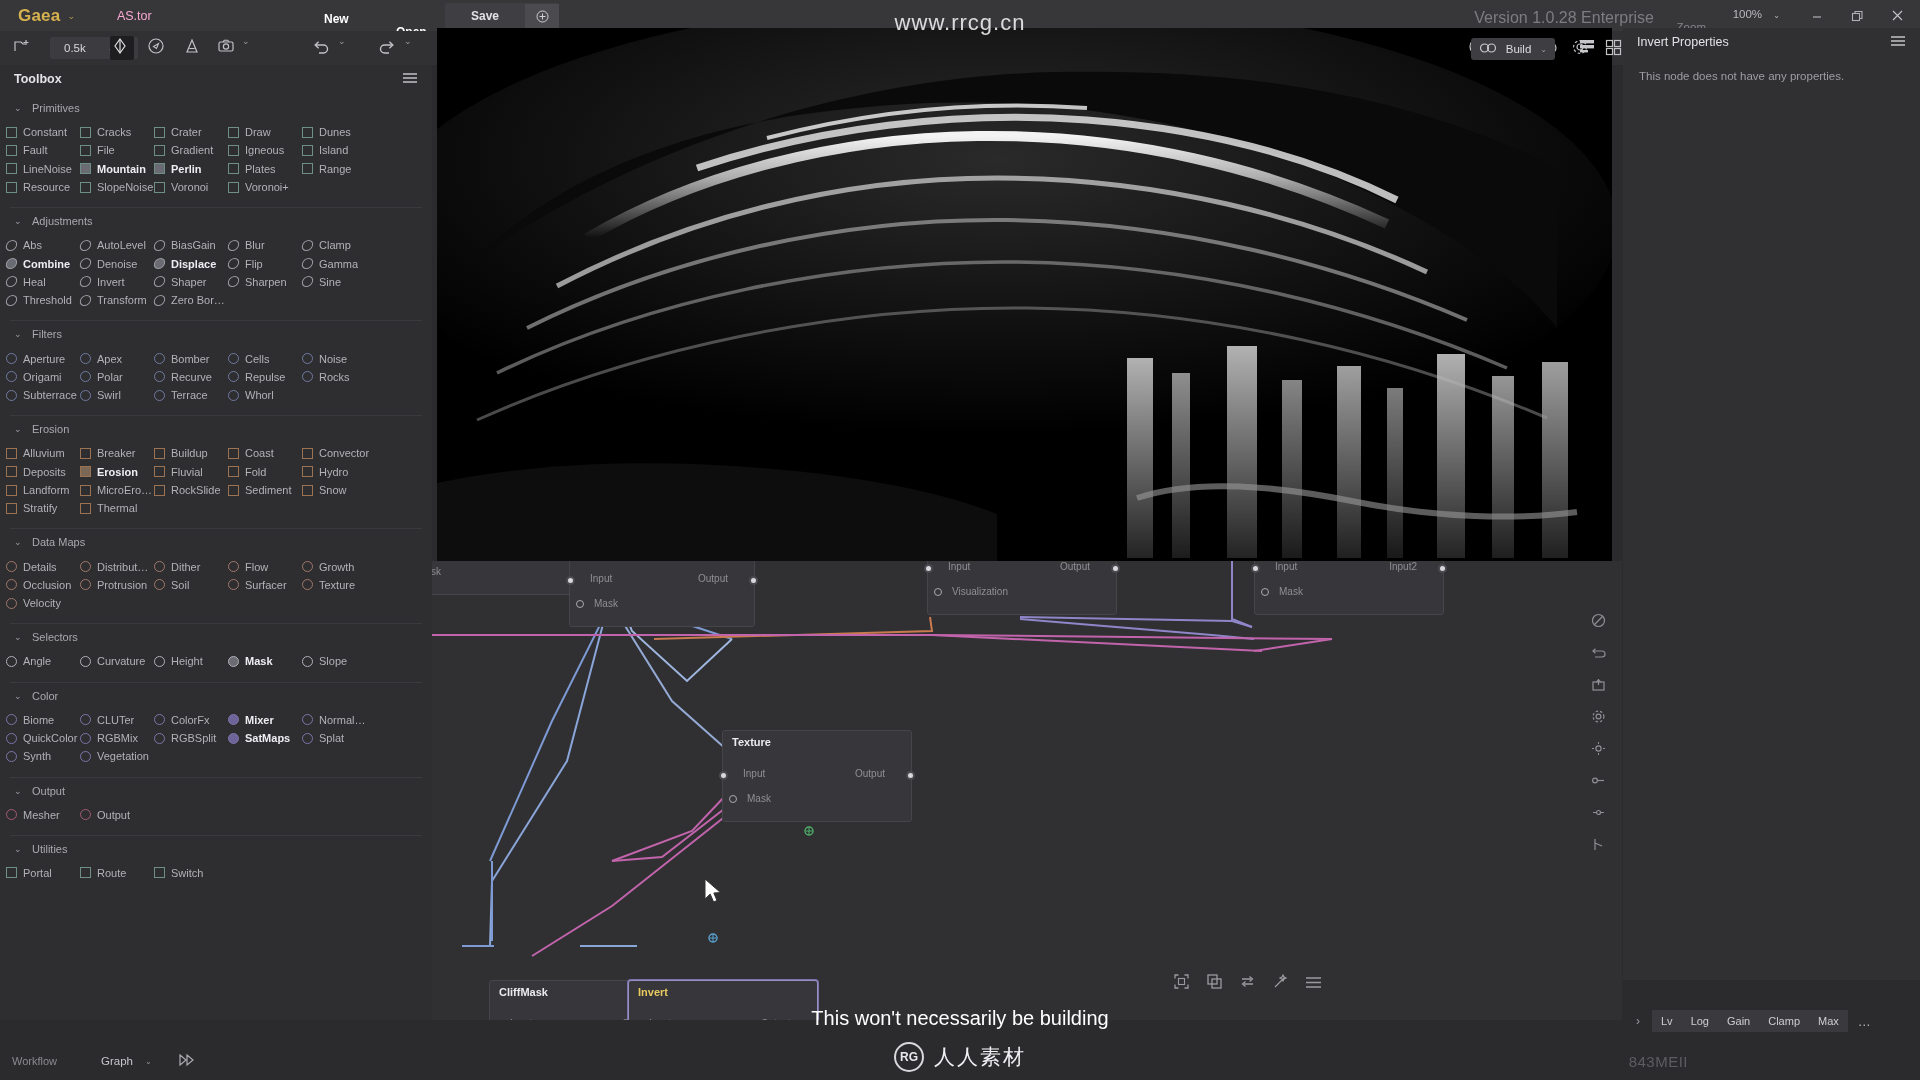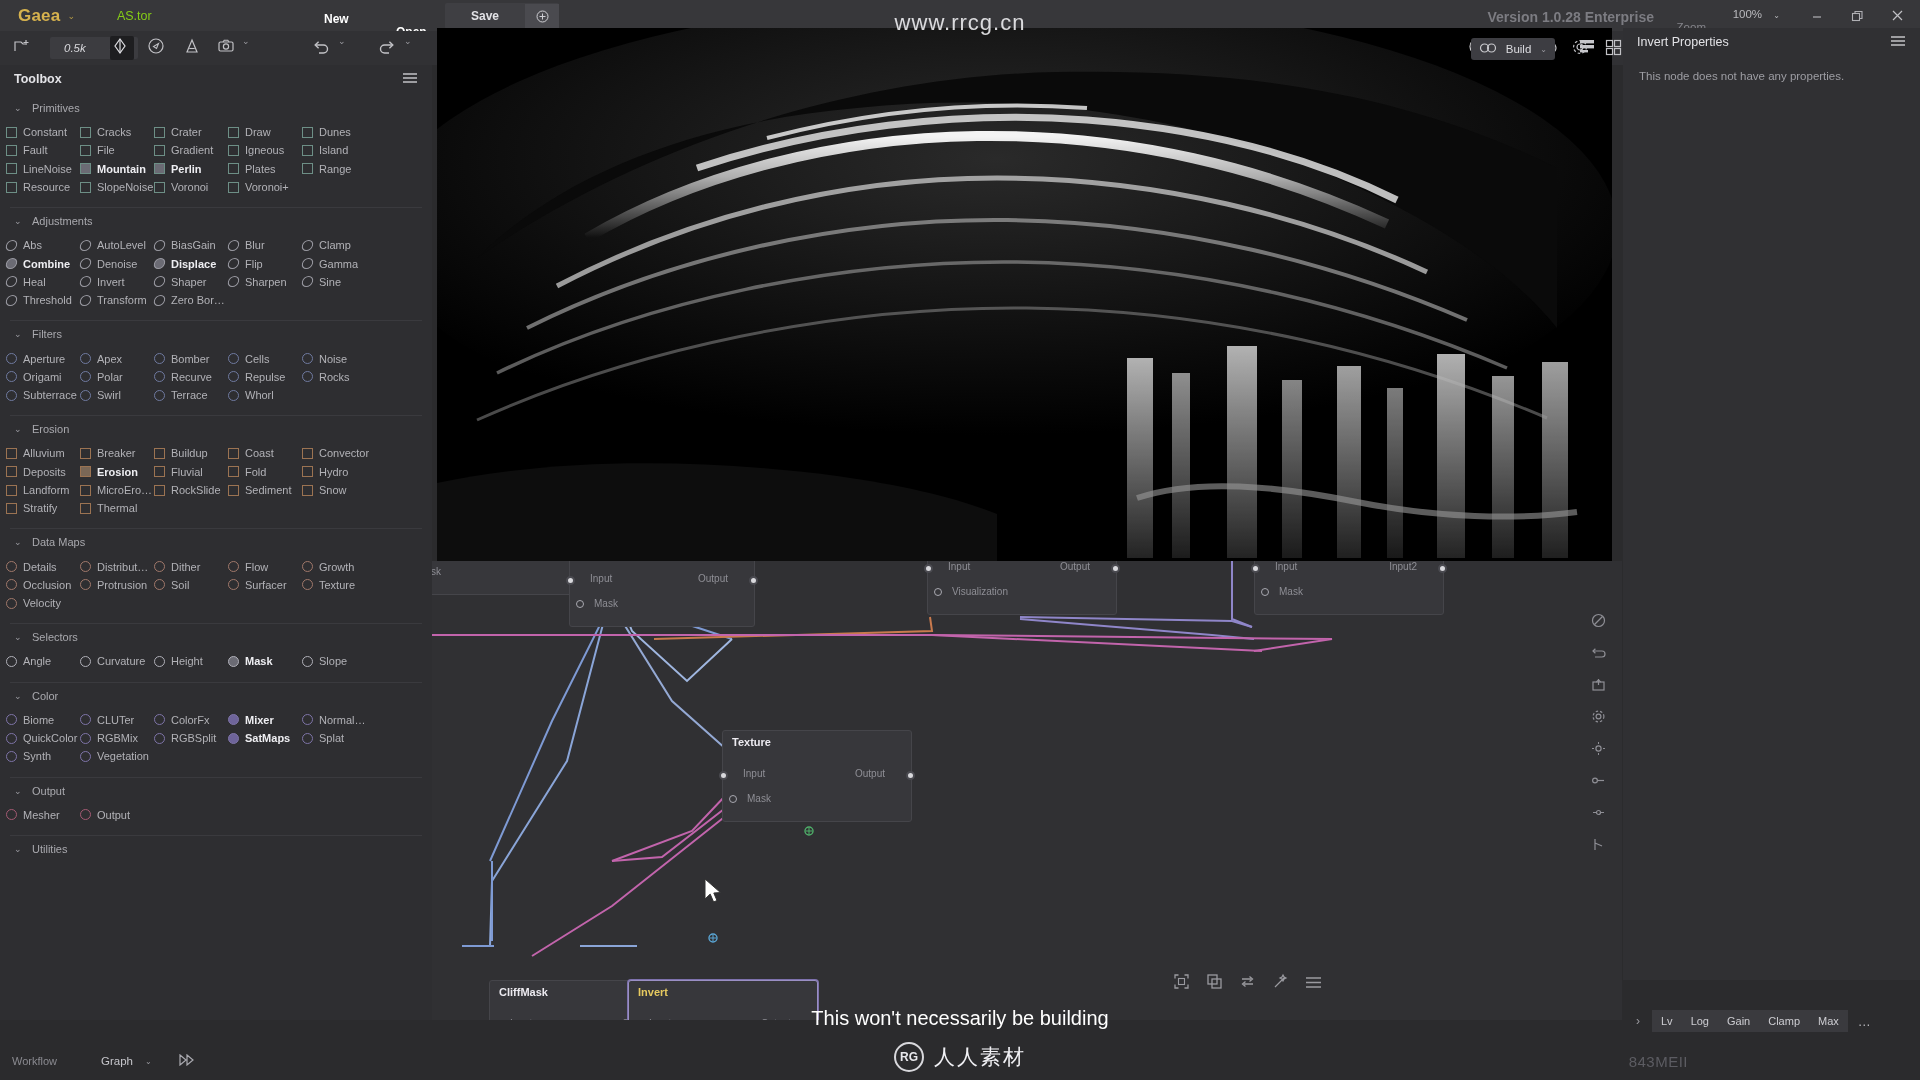--- a/index.html
+++ b/index.html
@@ -13,42 +13,42 @@
   #app { position: relative; width: 1920px; height: 1080px; }
 
   
   .titlebar {
     position: absolute; left: 0; top: 0; width: 1920px; height: 31px;
     background: #37373a; display: flex; align-items: center;
   }
   .brand { margin-left: 18px; font-size: 17px; color: #d6b24e; font-weight: bold; letter-spacing:.2px;}
   .brand-caret { margin-left: 7px; font-size: 9px; color: #b59a45; }
   .doc-tab {
-    margin-left: 30px; font-size: 12.5px; color: #84cc16; padding: 7px 12px;
+    margin-left: 30px; font-size: 12.5px; color: #f9a8d4; padding: 7px 12px;
   }
   .tbtn { font-size: 12px; color: #ffffff; padding: 6px 14px; font-weight: bold; }
   .tb-new { position: absolute; left: 310px; top: 6px; }
   .tb-open { position: absolute; left: 382px; top: 19px; }
   .save-group { position: absolute; left: 445px; top: 3px; display: flex; align-items: center; background:#3f3f43; border-radius:2px;}
   .save-btn { font-size: 12px; color: #e2e2e6; padding: 6px 26px; font-weight: bold; }
   .save-plus { width: 34px; height: 25px; background: #4a4a4f; display: flex; align-items: center; justify-content: center; }
-  .ver { position: absolute; right: 266px; top: 9px; font-size: 14px; color: #7c7c82; font-weight: bold; }
+  .ver { position: absolute; right: 266px; top: 9px; font-size: 16px; color: #7c7c82; }
   .zoomlbl { position: absolute; right: 214px; top: 9px; font-size: 11.5px; color: #85858b; margin-top: 12px; }
   .zoomval { position: absolute; right: 140px; top: 8px; font-size: 11.5px; color: #b9b9bd; }
   .zoomval .cv { font-size: 8px; margin-left: 8px; }
   .wbtn { position: absolute; top: 0; width: 42px; height: 31px; display:flex; align-items:center; justify-content:center; color:#b0b0b4; font-size:13px;}
   .wmin { right: 82px; } .wmax { right: 42px; } .wclose { right: 2px; font-size:15px;}
 
   
   .toolbar2 {
     position: absolute; left: 0; top: 31px; width: 1920px; height: 34px;
     background: #313134; display: flex; align-items: center;
   }
   .res-box { position:absolute; left:50px; top:6px; width:88px; height:22px; background:#3c3c40;
-             display:flex; align-items:center; border-radius:2px;font-style:italic;}
+             display:flex; align-items:center; border-radius:2px;}
   .res-box .v { font-size:11.5px; color:#d8d8dc; margin-left:14px; }
   .res-box .cv { font-size:8px; margin-left:22px; color:#9a9aa0;}
   .t2-icon { position:absolute; top:5px; width:24px; height:24px; }
   .t2-sel { background:#1e1e20; border-radius:2px; }
 
   
   .toolbox {
     position: absolute; left: 0; top: 65px; width: 432px; height: 955px;
     background: #2e2e31;
   }
@@ -824,20 +824,34 @@
               <span>Output</span>
             </div>
           </div>
         </div>
         <div class="group">
           <div class="divider"></div>
           <div class="grp-head">
             <span class="grp-caret">⌄</span>
             <span class="grp-name">Utilities</span>
           </div>
+          <div class="items w5">
+            <div class="item">
+              <span class="mk sq"></span>
+              <span>Portal</span>
+            </div>
+            <div class="item">
+              <span class="mk sq"></span>
+              <span>Route</span>
+            </div>
+            <div class="item">
+              <span class="mk sq"></span>
+              <span>Switch</span>
+            </div>
+          </div>
         </div>
       </div>
   </div>
 
   <div class="graph">
     <svg width="1190" height="459" style="position:absolute;left:0;top:0">
 
       <path d="M-5,32 L55,32" stroke="#c97a4e" stroke-width="2" fill="none"></path>
 
       <path d="M150,32 L185,32 L218,20 L260,-12" stroke="#7e9ad4" stroke-width="2" fill="none"></path>

